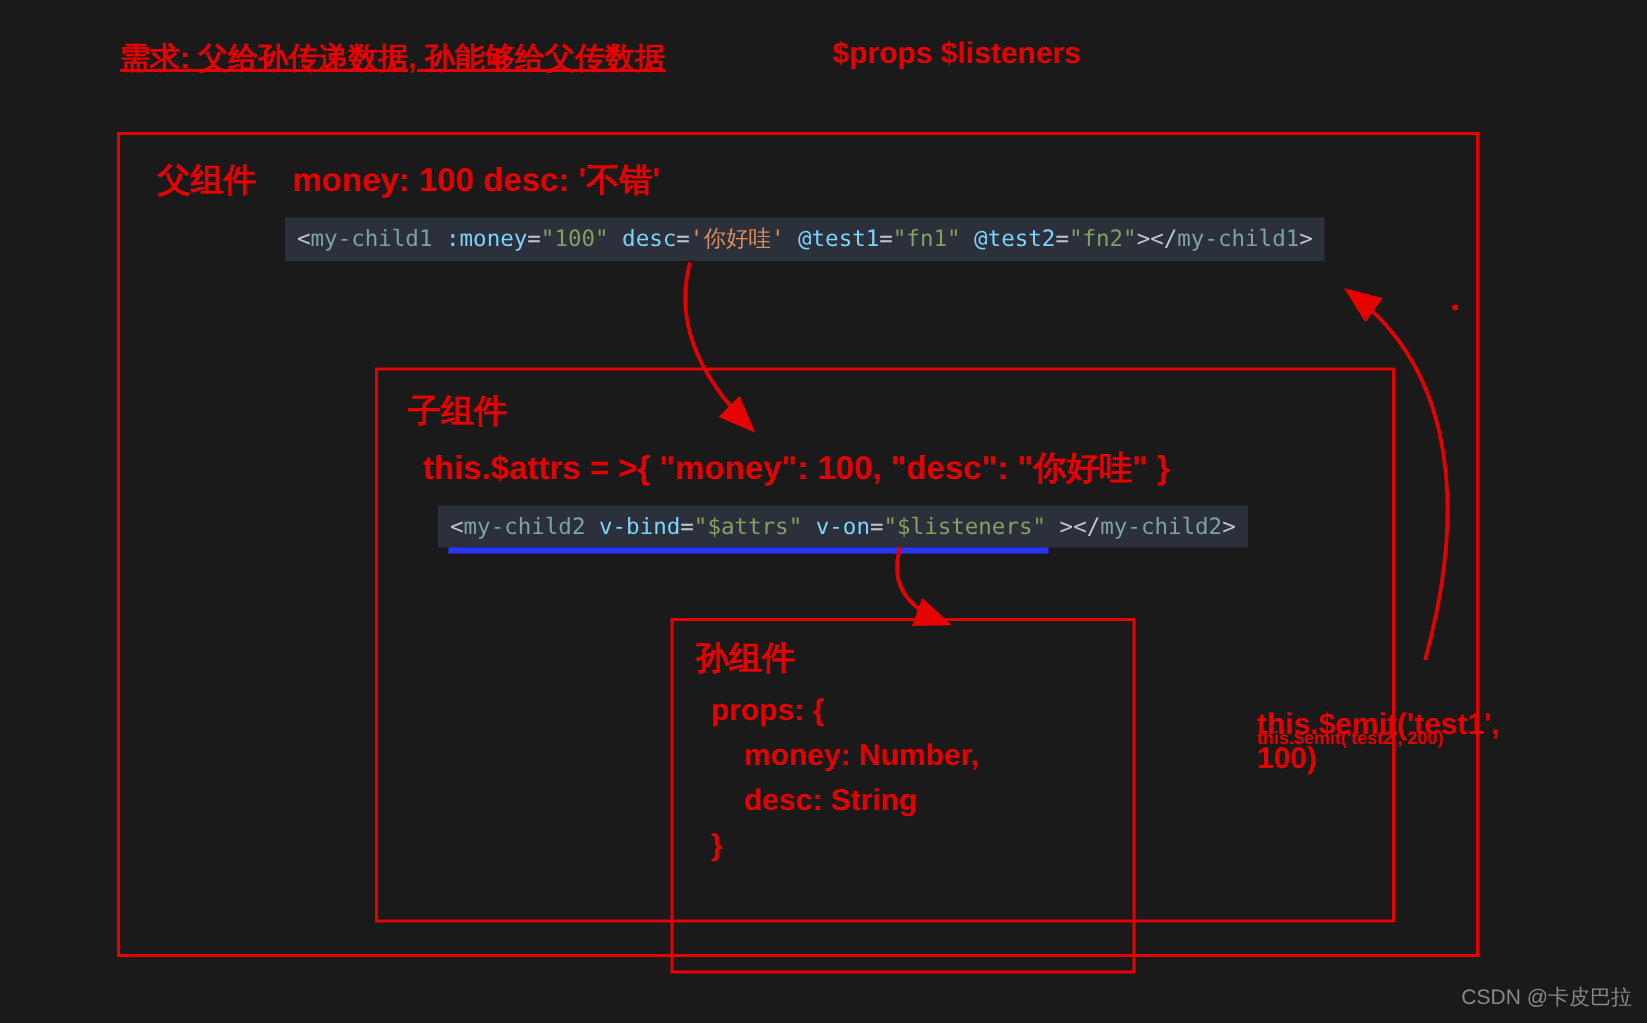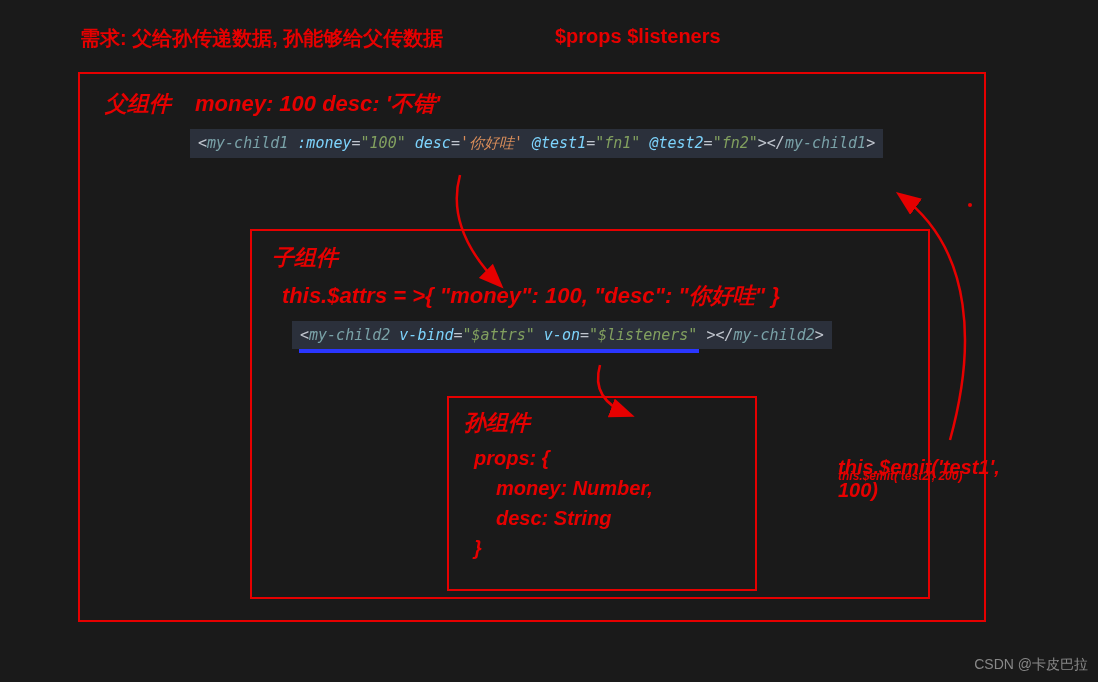--- a/index.html
+++ b/index.html
@@ -19,38 +19,38 @@
   }
   .red-text {
     color: #e60000;
     font-weight: bold;
   }
   .header {
     position: absolute;
     top: 25px;
     left: 80px;
     font-size: 20px;
+    text-decoration: underline;
   }
   .header-right {
     position: absolute;
     top: 25px;
     left: 555px;
     font-size: 20px;
   }
   .box {
     position: absolute;
     border: 2px solid #e60000;
     box-sizing: border-box;
   }
   .parent-box {
-    top: 72px;
+    top: 88px;
     left: 78px;
     width: 908px;
     height: 550px;
-    font-style: italic;
   }
   .parent-label {
     position: absolute;
     top: 15px;
     left: 25px;
     font-size: 22px;
   }
   .parent-state {
     position: absolute;
     top: 15px;
@@ -96,21 +96,21 @@
     top: 118px;
     left: 47px;
     width: 400px;
     height: 4px;
     background: #2a36ff;
   }
   .grandchild-box {
     top: 165px;
     left: 195px;
     width: 310px;
-    height: 195px;
+    height: 237px;
   }
   .gc-label {
     position: absolute;
     top: 10px;
     left: 15px;
     font-size: 22px;
   }
   .gc-props {
     position: absolute;
     top: 45px;

